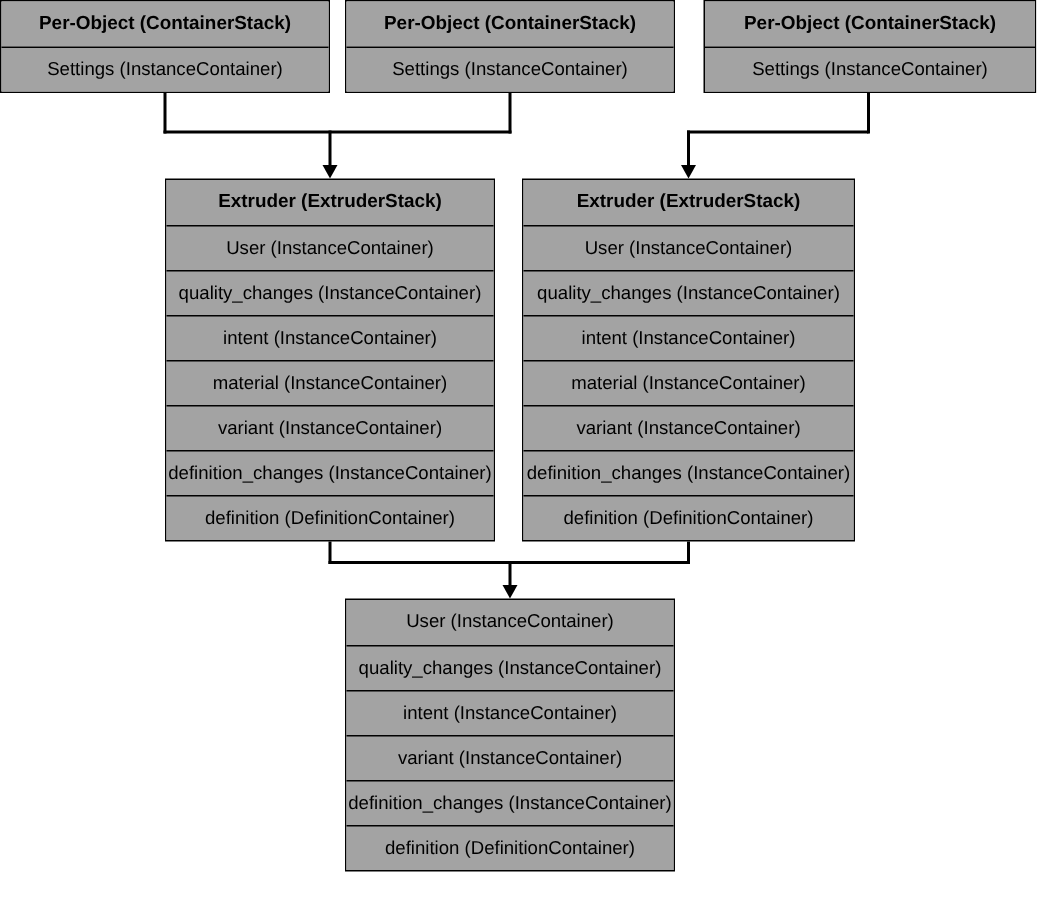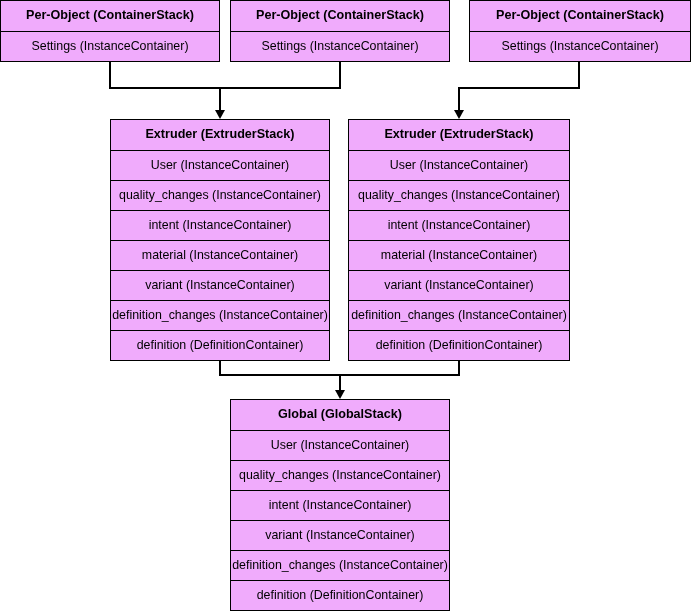--- a/index.html
+++ b/index.html
@@ -24,21 +24,21 @@
   }
   .node-row {
     box-sizing: border-box;
     height: 30px;
     line-height: 28px;
     text-align: center;
     font-size: 12.4px;
     color: #000000;
     white-space: nowrap;
     overflow: hidden;
-    background: #f0abfc;
+    background: #a3a3a3;
   }
   .node-row + .node-row {
     border-top: 1.6px solid #000000;
   }
   .node-row.header {
     font-weight: bold;
     font-size: 12.6px;
   }
   .edge {
     position: absolute;
@@ -110,21 +110,20 @@
     <div class="node-row">User (InstanceContainer)</div>
     <div class="node-row">quality_changes (InstanceContainer)</div>
     <div class="node-row">intent (InstanceContainer)</div>
     <div class="node-row">material (InstanceContainer)</div>
     <div class="node-row">variant (InstanceContainer)</div>
     <div class="node-row">definition_changes (InstanceContainer)</div>
     <div class="node-row">definition (DefinitionContainer)</div>
   </div>
 
   <div class="node" style="left:230px; top:399px; width:220px;">
-    <div class="node-row header">Global (GlobalStack)</div>
     <div class="node-row">User (InstanceContainer)</div>
     <div class="node-row">quality_changes (InstanceContainer)</div>
     <div class="node-row">intent (InstanceContainer)</div>
     <div class="node-row">variant (InstanceContainer)</div>
     <div class="node-row">definition_changes (InstanceContainer)</div>
     <div class="node-row">definition (DefinitionContainer)</div>
   </div>
 
 </div>
 

